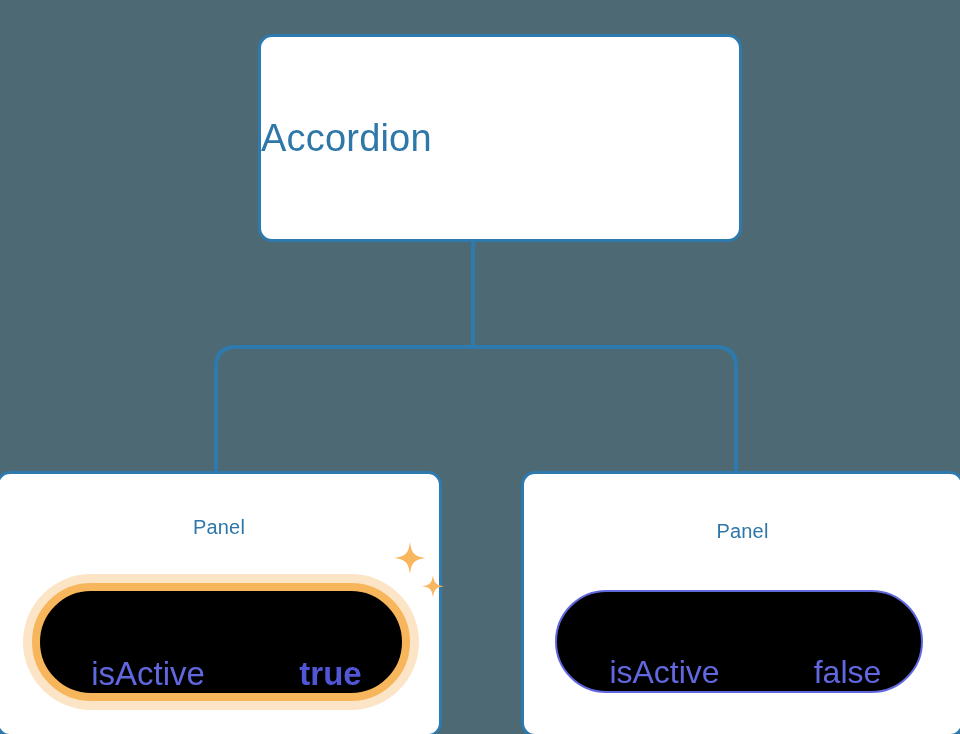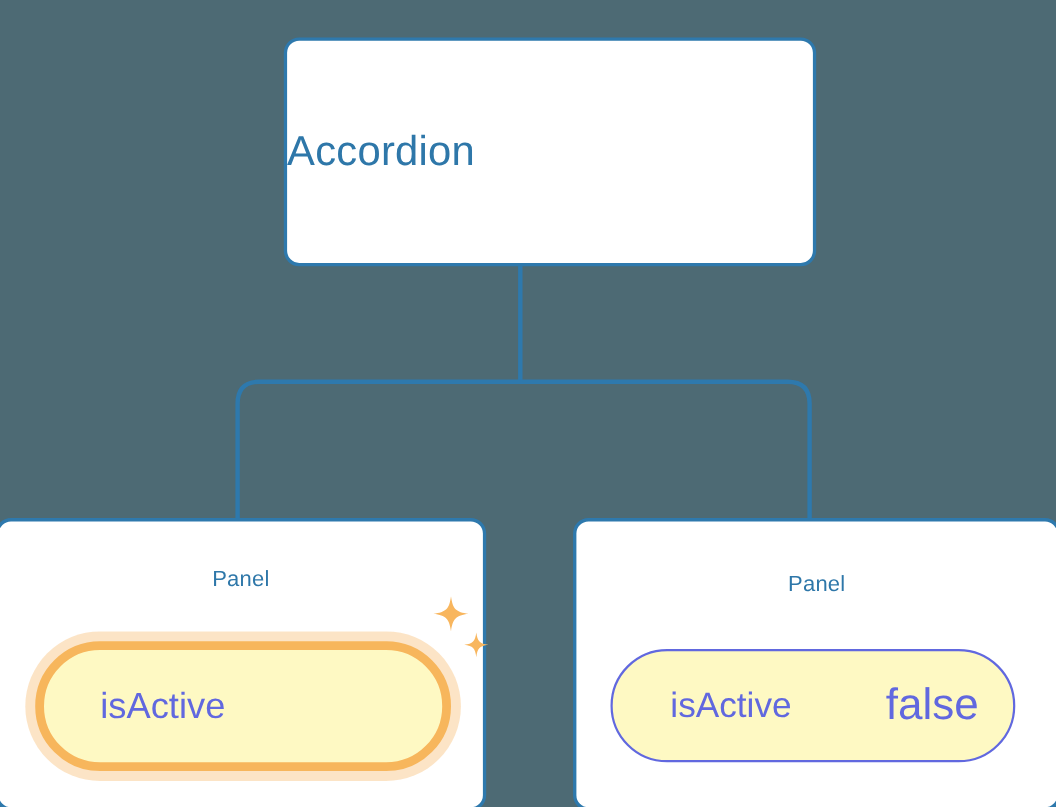--- a/index.html
+++ b/index.html
@@ -76,22 +76,22 @@
 
   
   .pill-wrap {
     position: absolute;
   }
   .pill-wrap.left  { left: 32px;  top: 583px; }
   .pill-wrap.right { left: 555px; top: 590px; }
 
   .pill {
     display: flex;
-    align-items: center;
-    background: #fef9c3;
+    align-items: flex-end;
+    background: #000000;
     box-sizing: border-box;
   }
 
   
   .pill.highlight {
     width: 378px;
     height: 118px;
     border: 8px solid #f7b65c;
     border-radius: 999px;
     box-shadow: 0 0 0 9px rgba(248, 190, 120, 0.42);
@@ -141,21 +141,21 @@
     font-weight: 400;
   }
   .pill.plain .pill-divider {
     width: 2px;
     background: #6168df;
     margin: 0;
   }
   .pill.plain .pill-val {
     flex: 1;
     color: #6168df;
-    font-size: 40px;
+    font-size: 32px;
     font-weight: 400;
   }
 
   
   .sparkles {
     position: absolute;
     left: 388px;
     top: 542px;
     width: 58px;
     height: 62px;
@@ -183,20 +183,21 @@
   </div>
 
   <div class="node-card leaf-right">
     <div class="node-title">Panel</div>
   </div>
 
   <div class="pill-wrap left">
     <div class="pill highlight">
       <div class="pill-key">isActive</div>
       <div class="pill-divider"></div>
+      <div class="pill-val">true</div>
     </div>
   </div>
 
   <div class="pill-wrap right">
     <div class="pill plain">
       <div class="pill-key">isActive</div>
       <div class="pill-divider"></div>
       <div class="pill-val">false</div>
     </div>
   </div>

